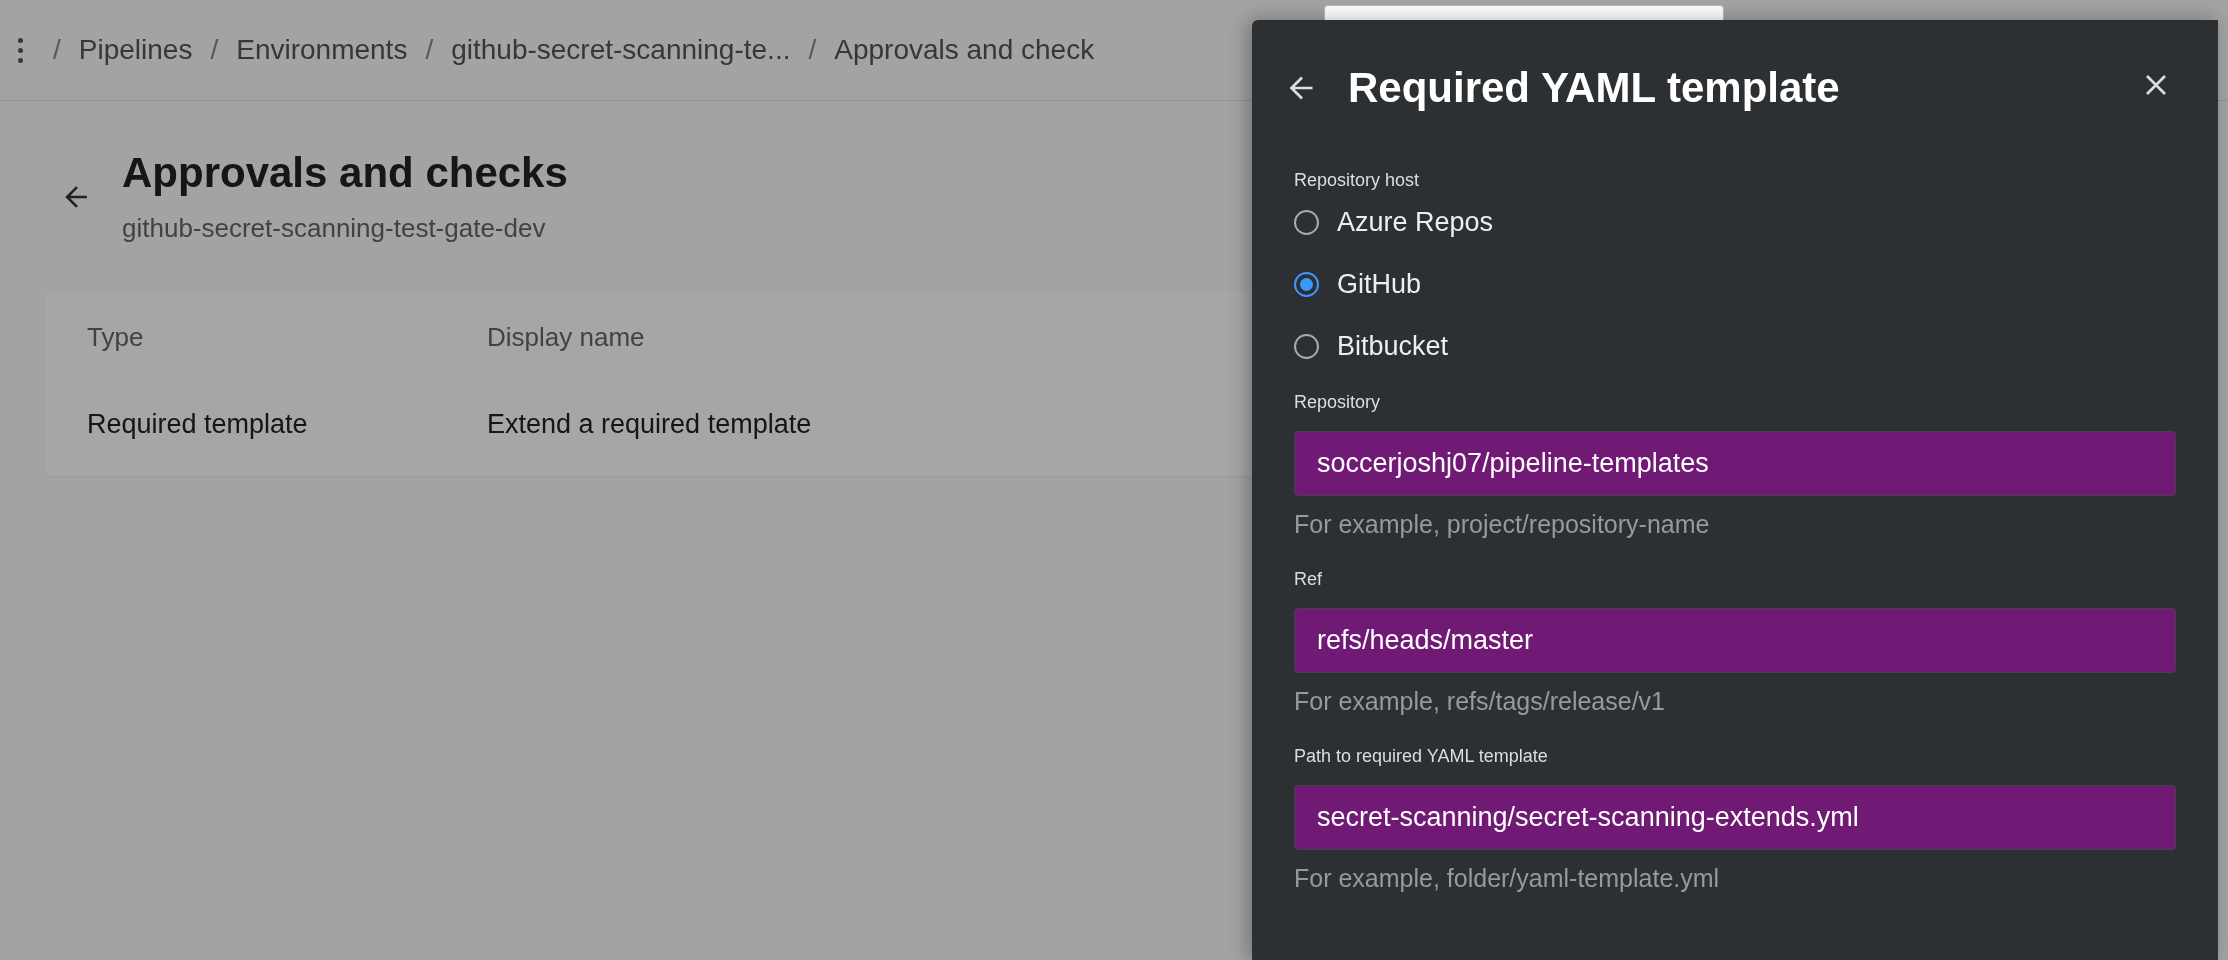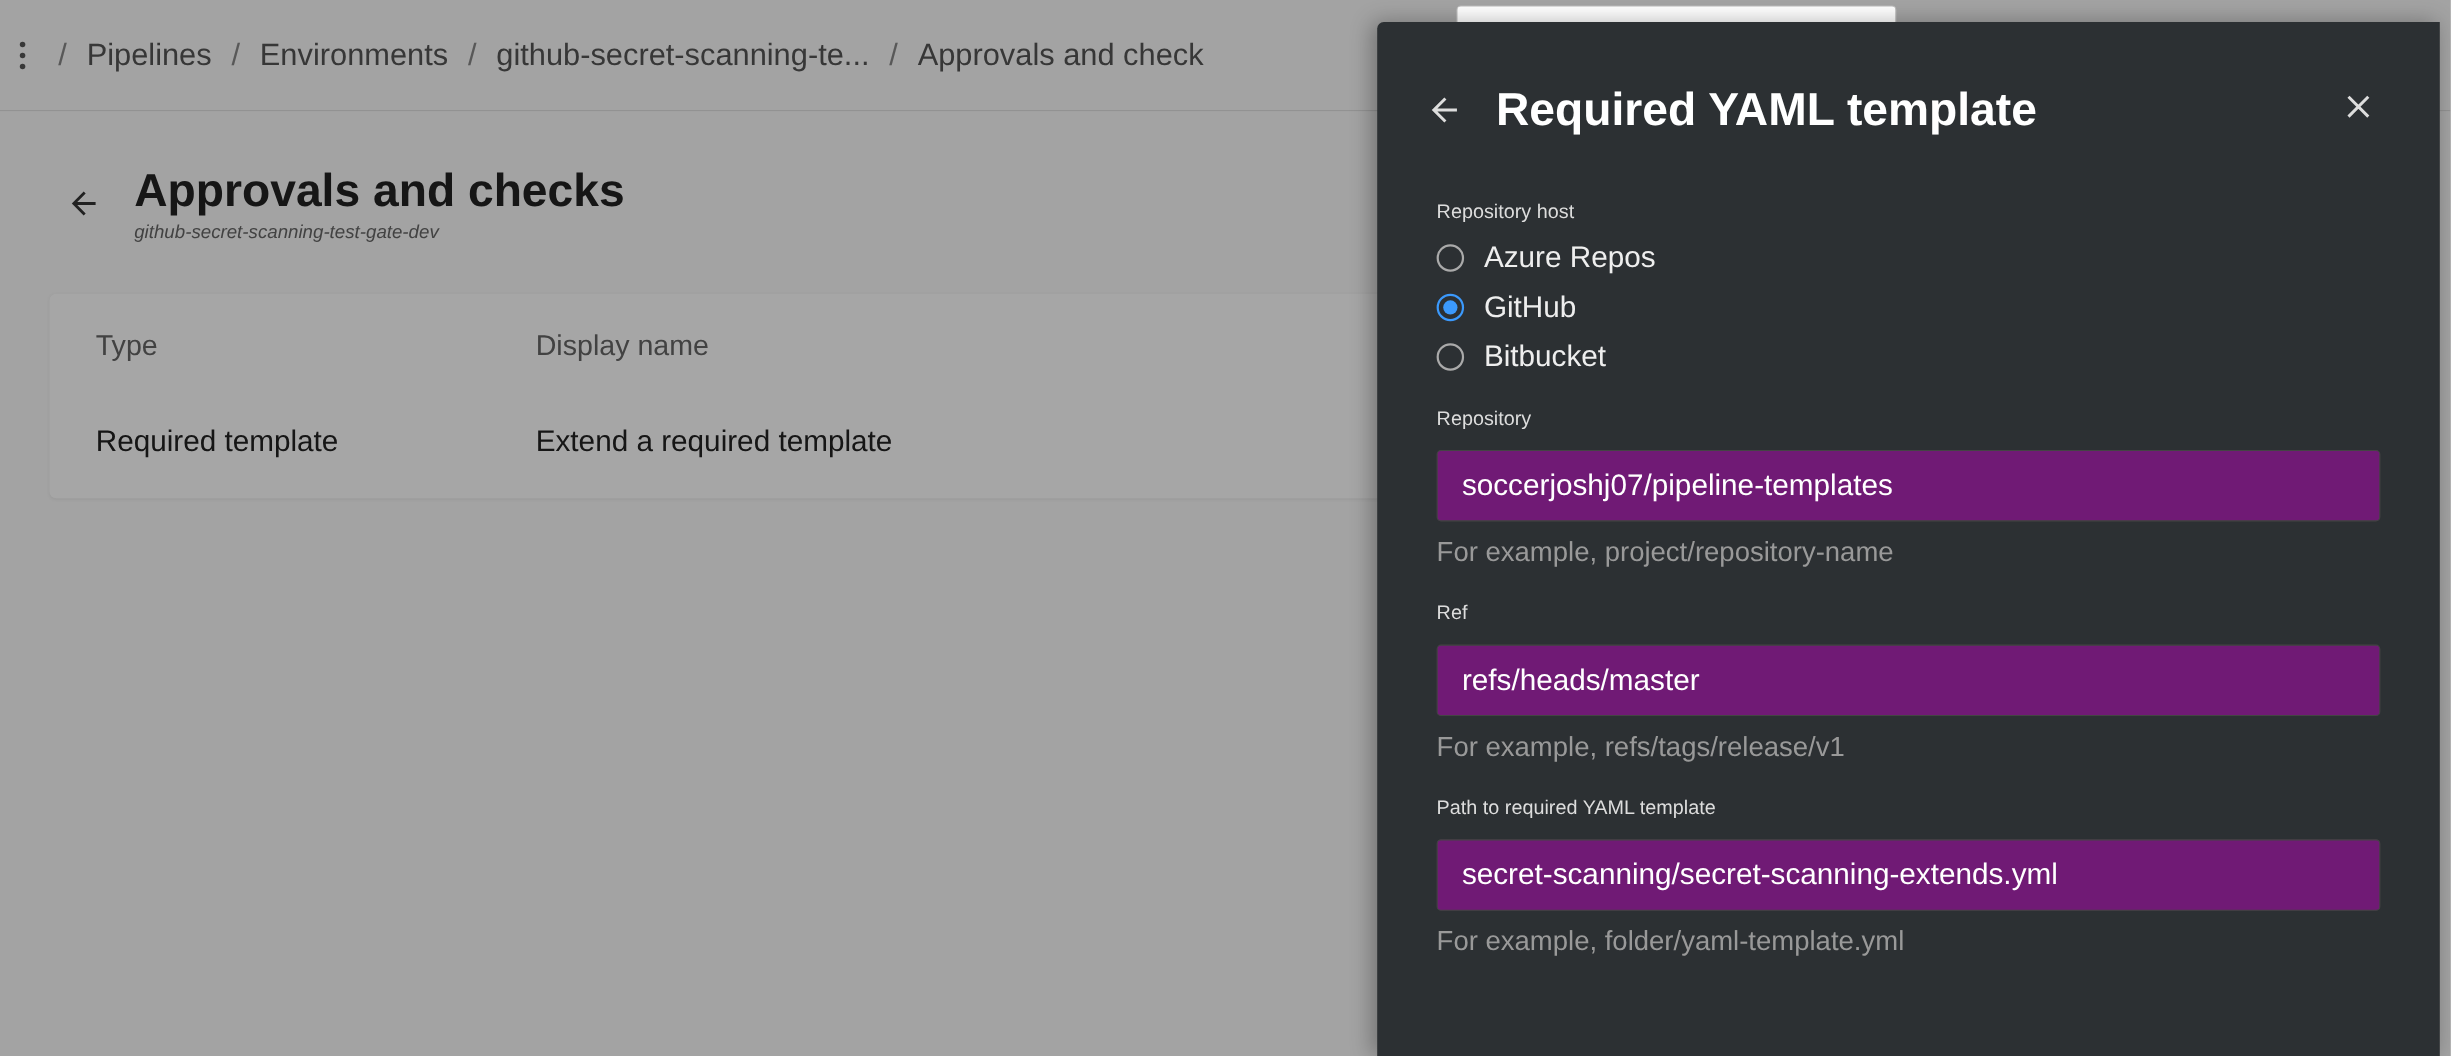--- a/index.html
+++ b/index.html
@@ -59,24 +59,23 @@
       cursor: pointer;
       display: flex;
       align-items: center;
     }
     .page-title {
       font-size: 42px;
       font-weight: 600;
       color: #222;
     }
     .page-subtitle {
-      font-size: 17px;
+      font-size: 26px;
       color: #666;
-      margin-top: 4px;
-      font-style: italic;
+      margin-top: 16px;
     }
     .table-container {
       margin: 10px 45px;
       background: #fff;
       border-radius: 6px;
       box-shadow: 0 1px 3px rgba(0,0,0,0.05);
     }
     .table-header {
       display: flex;
       padding: 32px 42px 26px;
@@ -100,21 +99,21 @@
     .panel {
       position: absolute;
       top: 20px;
       right: 10px;
       width: 966px;
       height: calc(100% - 20px);
       background: #2c3033;
       color: #eee;
       border-radius: 6px 0 0 0;
       box-shadow: -4px 0 20px rgba(0,0,0,0.3);
-      padding: 12px;
+      padding: 0;
     }
     .panel-header {
       display: flex;
       align-items: center;
       gap: 28px;
       padding: 44px 44px 30px 32px;
     }
     .panel-title {
       font-size: 42px;
       font-weight: 600;
@@ -130,21 +129,21 @@
     }
     .field-label {
       font-size: 18px;
       color: #ddd;
       margin-bottom: 16px;
       margin-top: 18px;
     }
     .radio-group {
       display: flex;
       flex-direction: column;
-      gap: 14px;
+      gap: 31px;
     }
     .radio-item {
       display: flex;
       align-items: center;
       gap: 18px;
       cursor: pointer;
       font-size: 27px;
     }
     .radio-circle {
       width: 25px;

